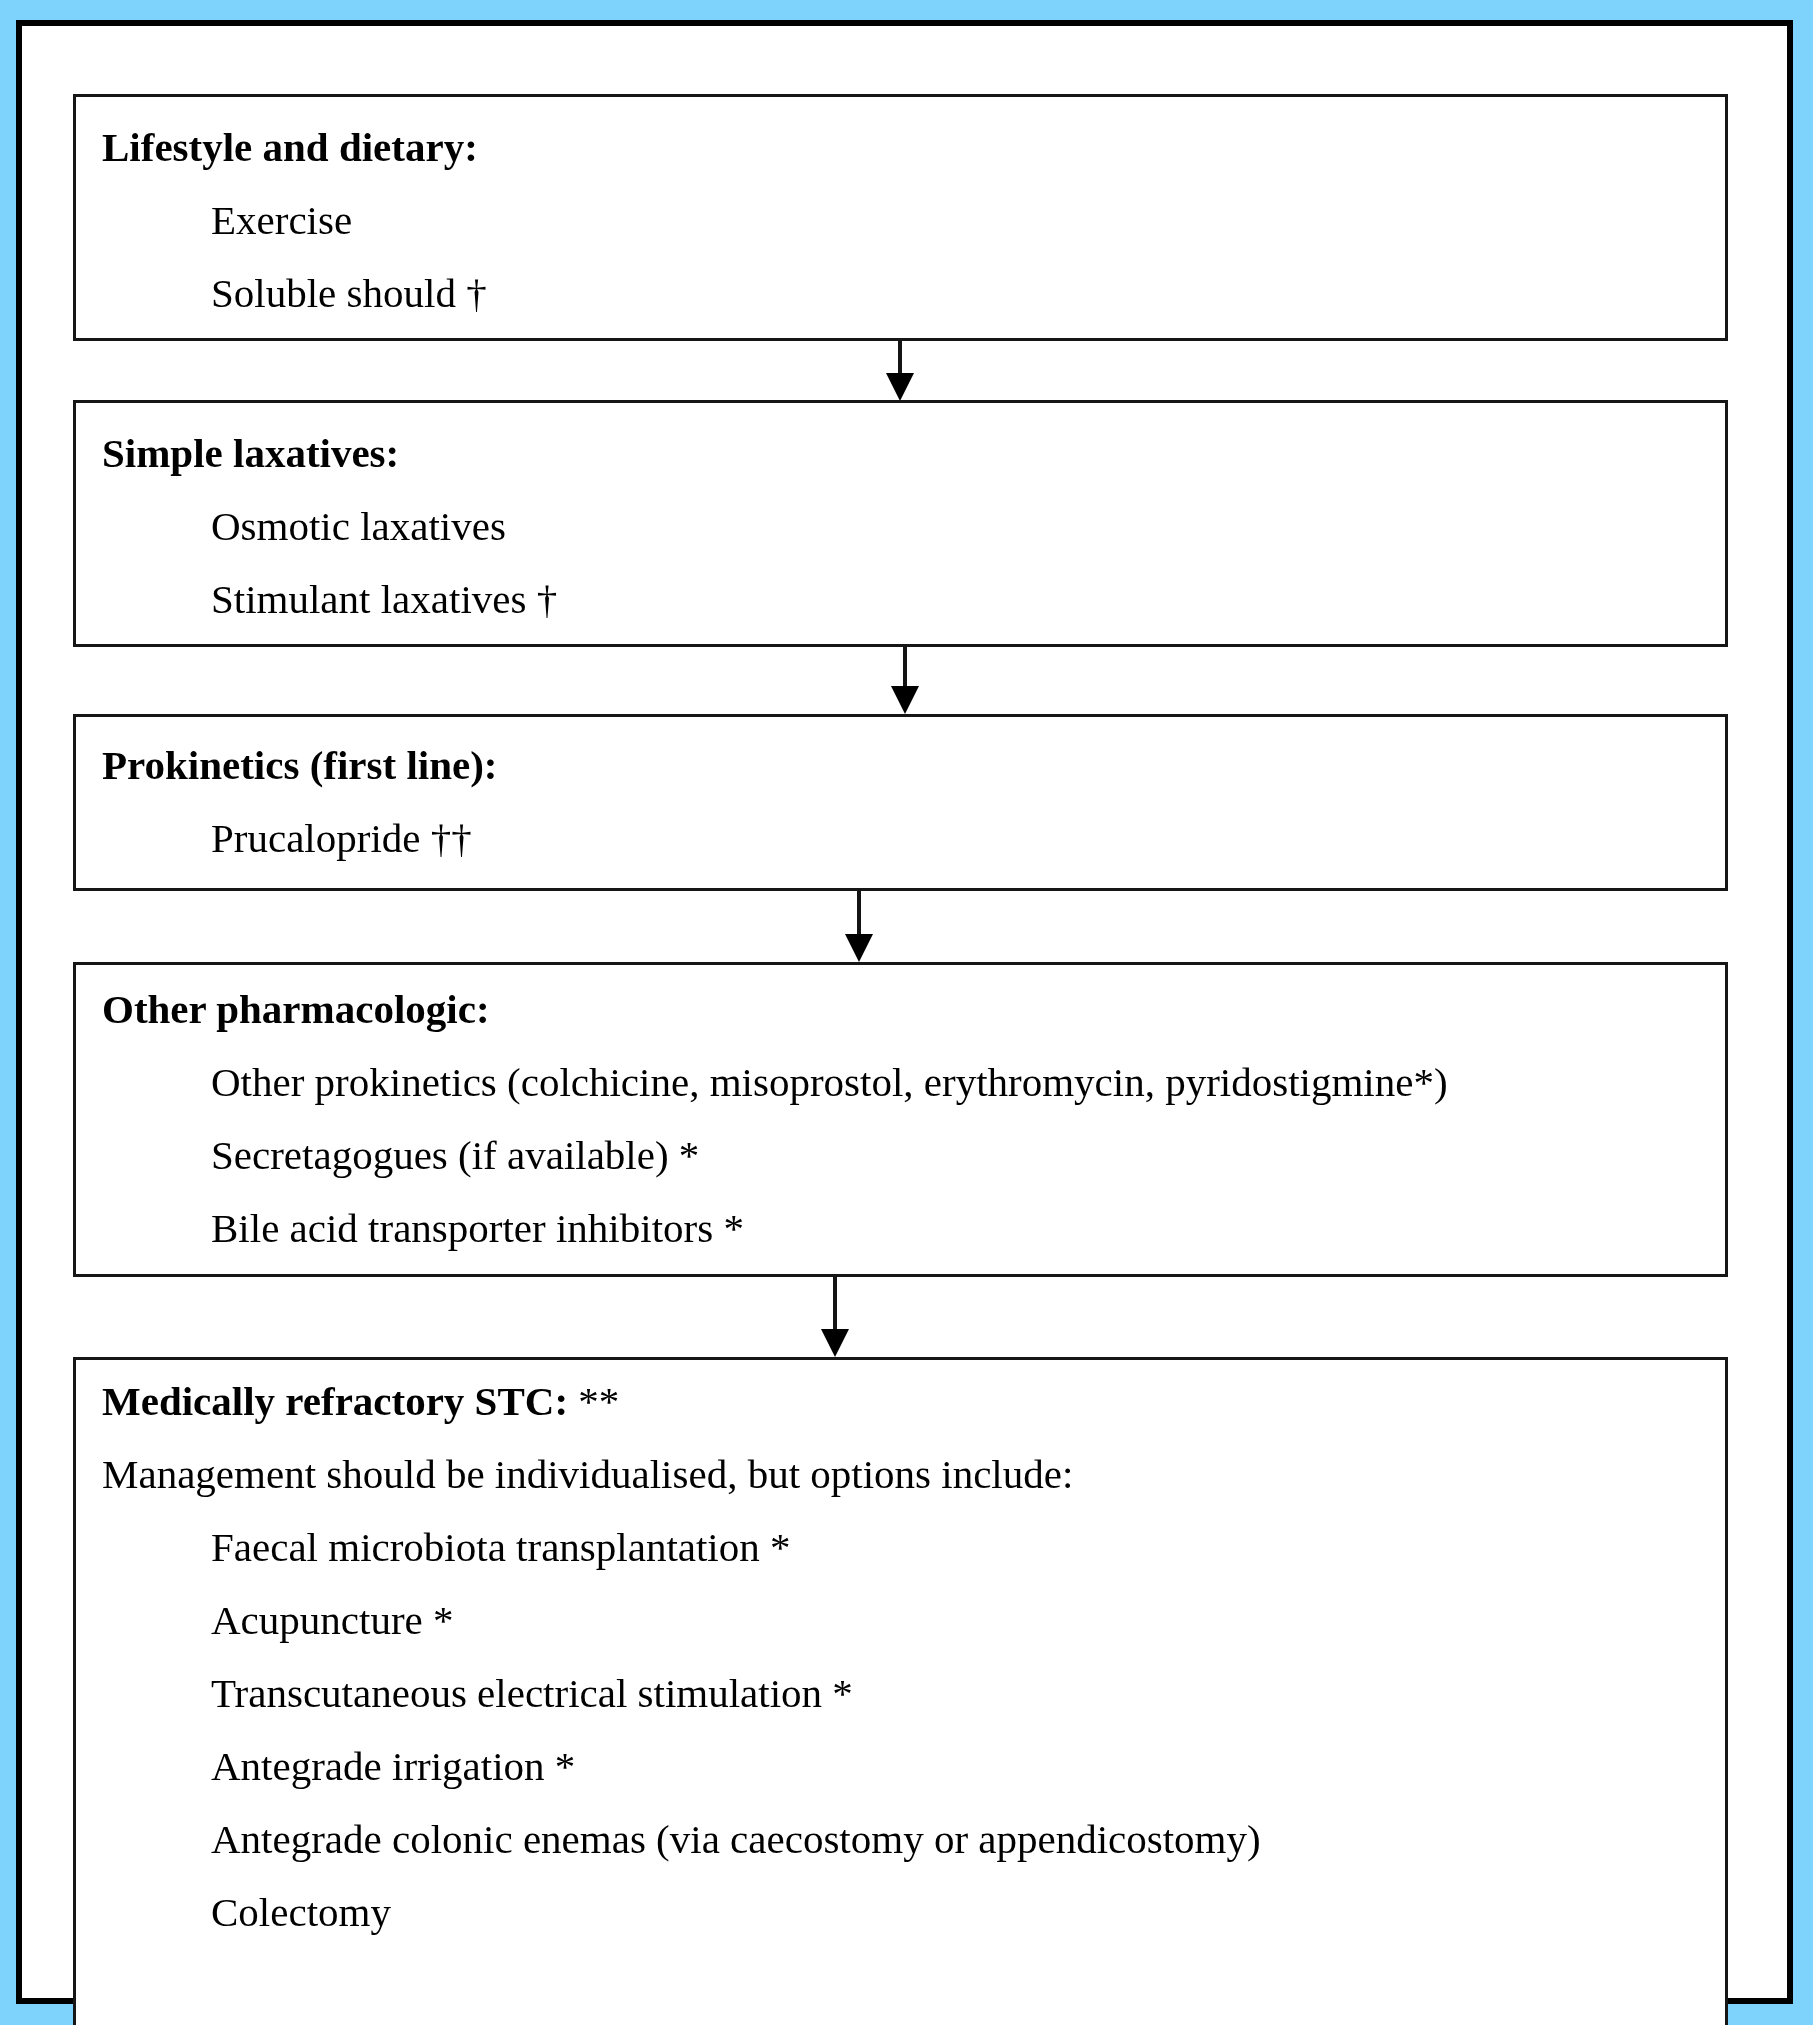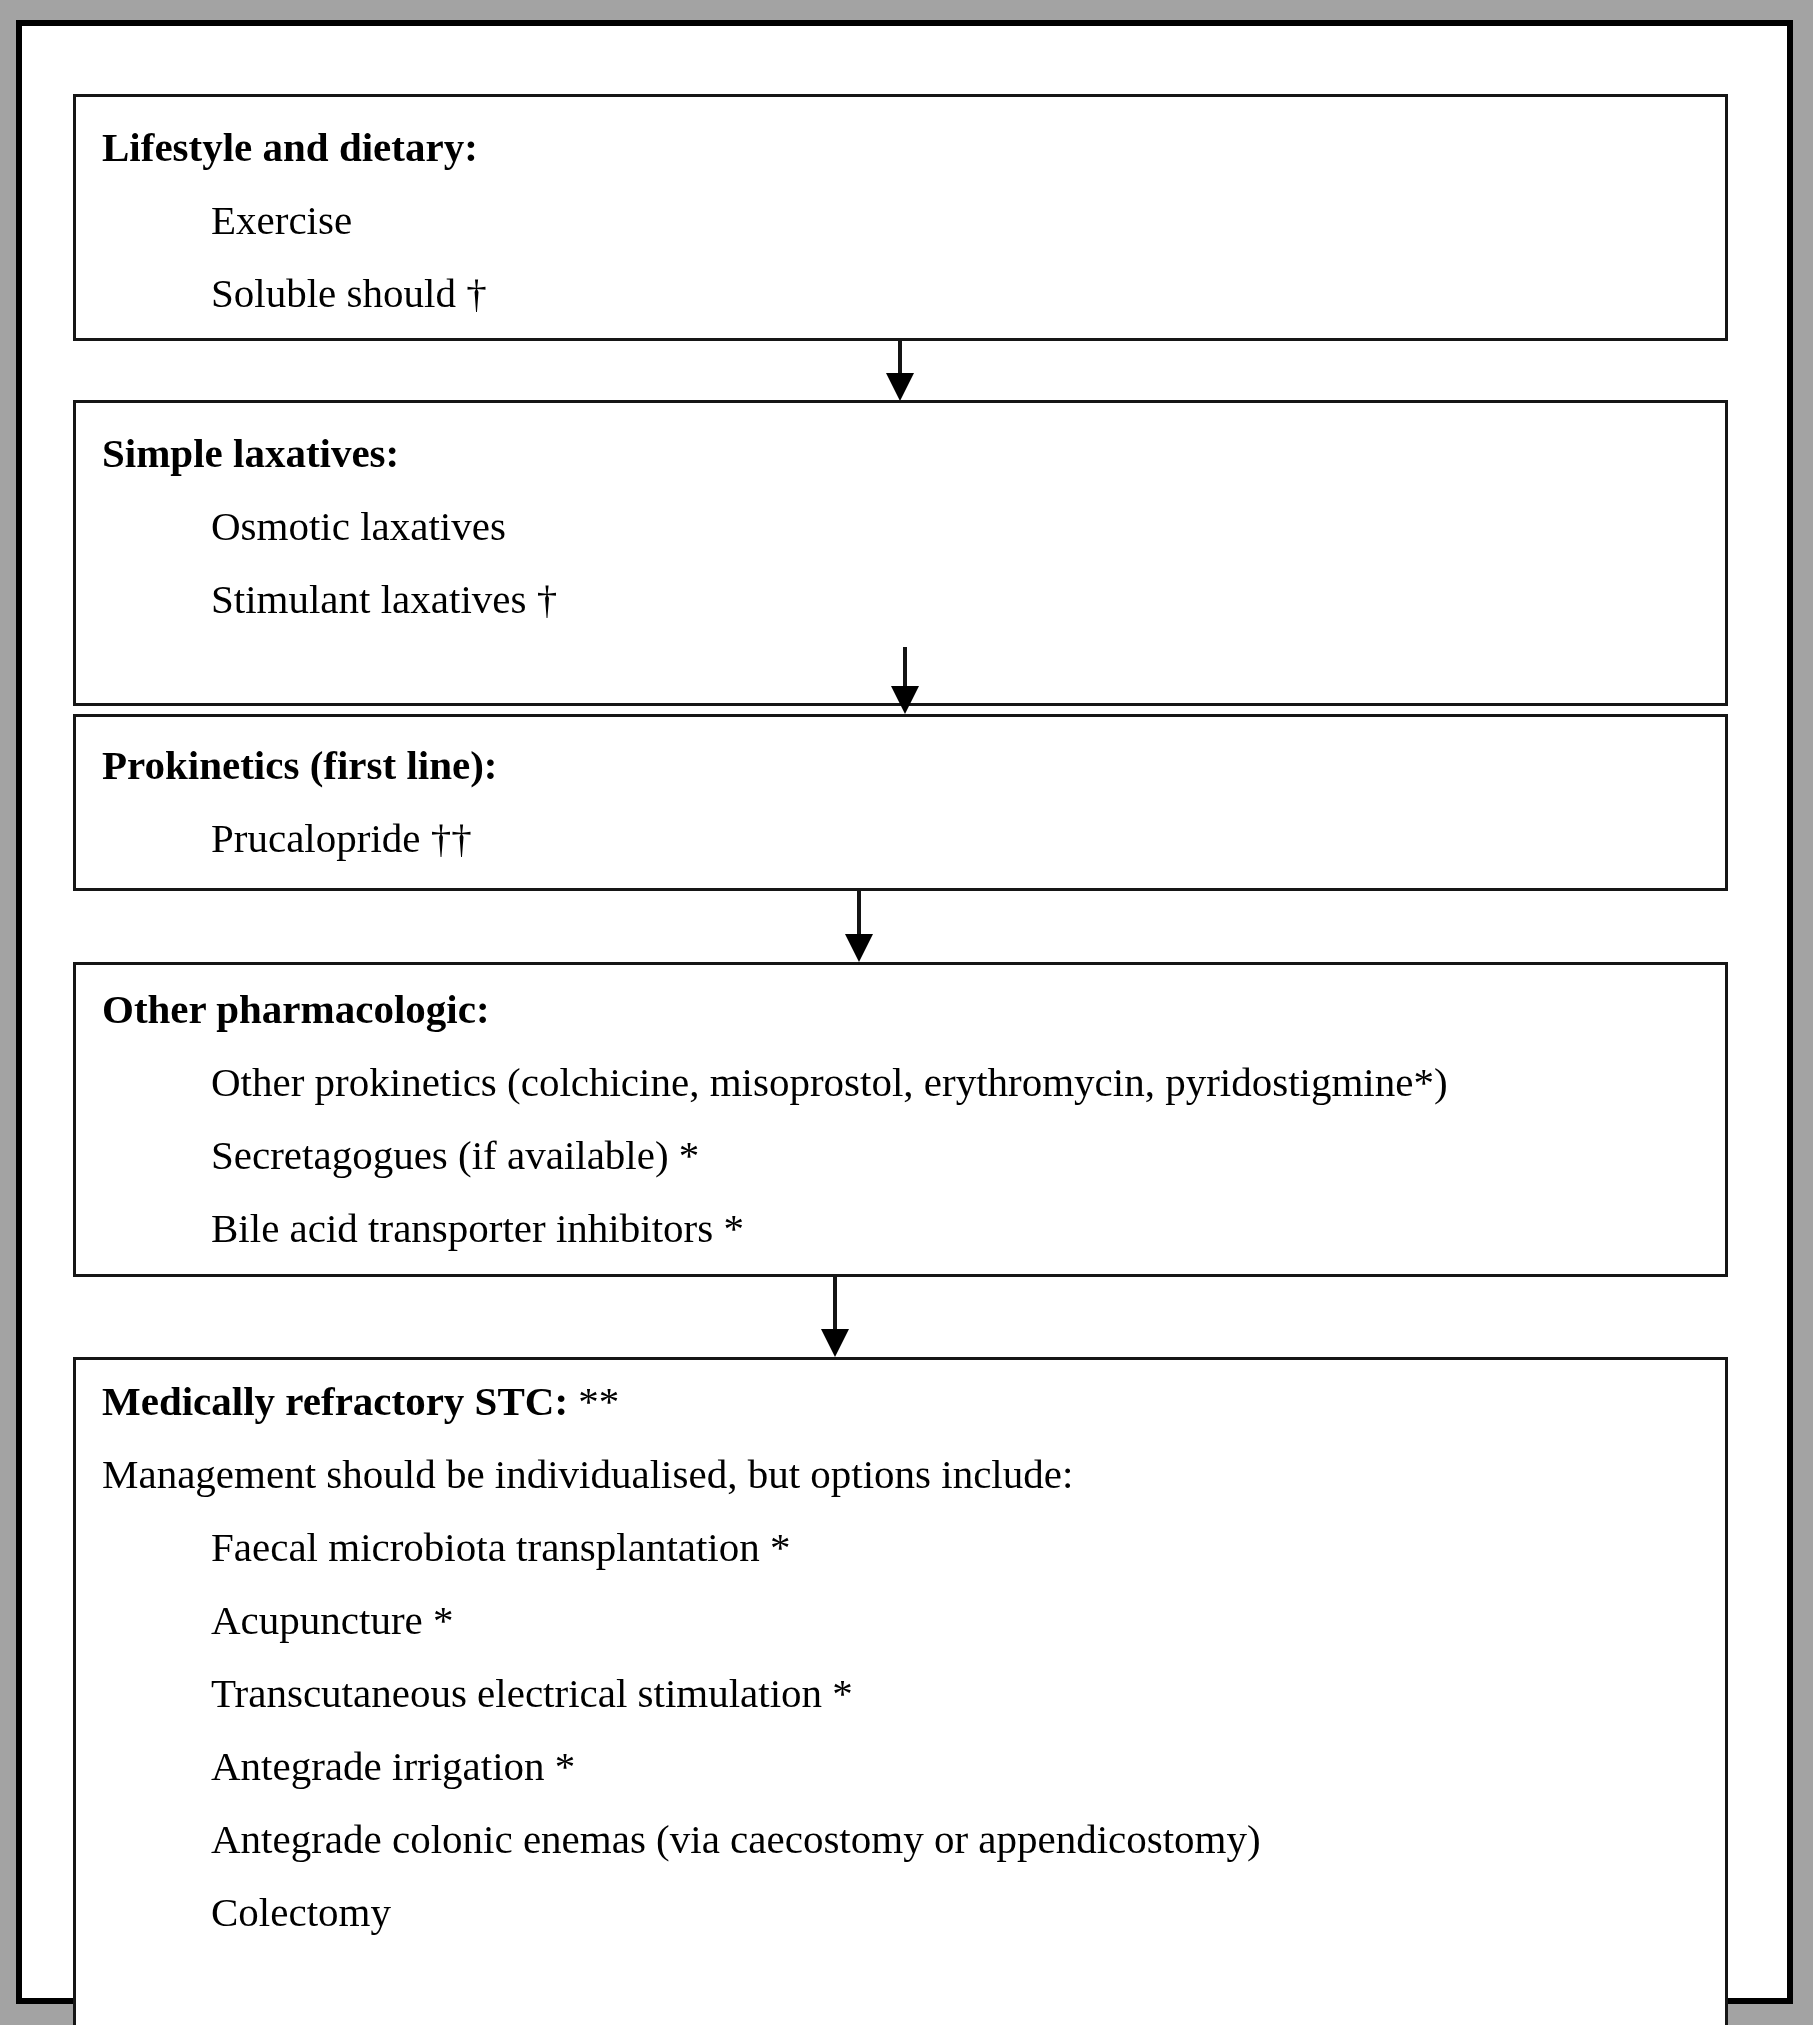--- a/index.html
+++ b/index.html
@@ -4,21 +4,21 @@
 <style>
   html, body {
     margin: 0;
     padding: 0;
     background: #ffffff;
   }
   #page {
     position: relative;
     width: 1813px;
     height: 2025px;
-    background: #a3a3a3;
+    background: #7dd3fc;
     font-family: "Liberation Serif", "DejaVu Serif", serif;
     color: #000000;
     overflow: hidden;
   }
   #outer-frame {
     position: absolute;
     left: 15.6px;
     top: 19.7px;
     width: 1777px;
     height: 1984px;
@@ -45,21 +45,21 @@
   .box .title {
     font-weight: bold;
   }
   .box .item {
     padding-left: 109px;
   }
   .suffix {
     font-weight: normal;
   }
   #box-1 { top: 94px;  height: 247px;  padding-top: 13.5px; }
-  #box-2 { top: 400px;  height: 306px;  padding-top: 13.5px; }
+  #box-2 { top: 400px;  height: 247px;  padding-top: 13.5px; }
   #box-3 { top: 714px; height: 177px;  padding-top: 12.4px; }
   #box-4 { top: 962px; height: 315px;  padding-top: 8.3px; }
   #box-5 { top: 1357px; height: 728px; padding-top: 5.2px; }
 
   .arrow {
     position: absolute;
     width: 28px;
   }
   .arrow .stem {
     position: absolute;

